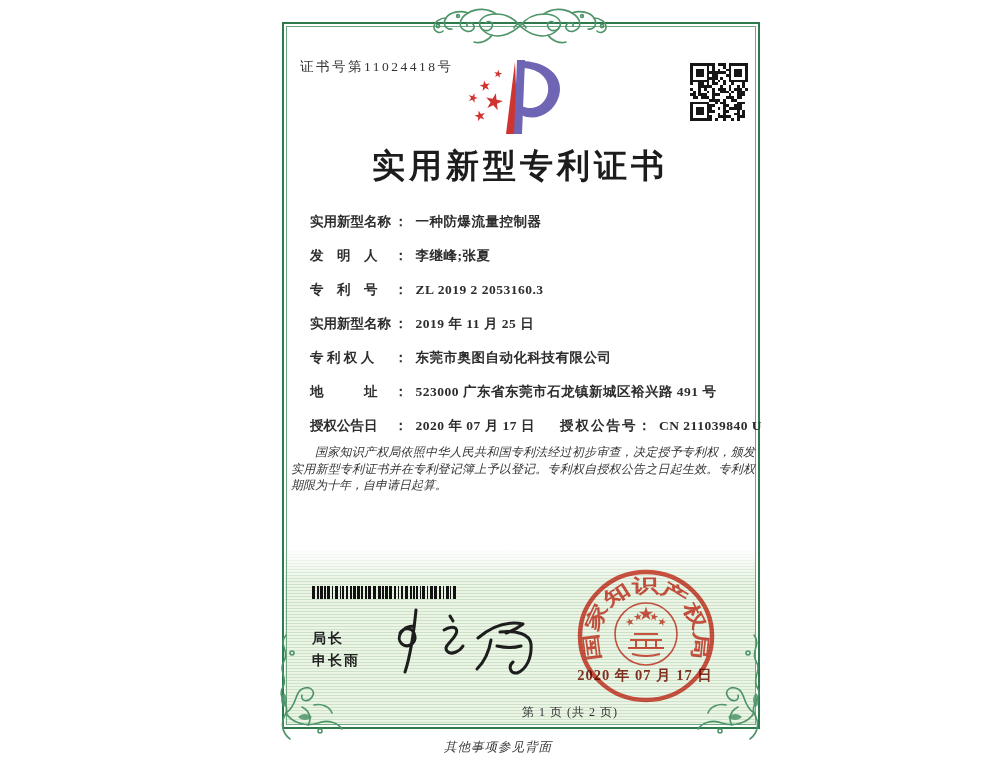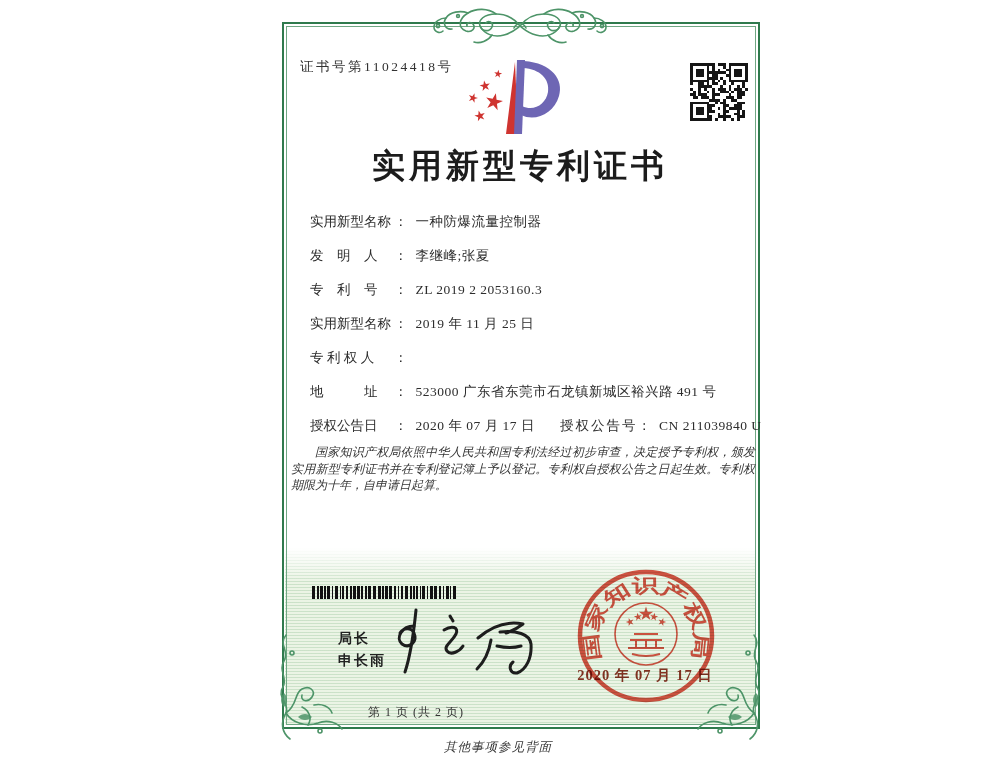--- a/index.html
+++ b/index.html
@@ -22,48 +22,48 @@
   
   .orn{position:absolute;z-index:4;pointer-events:none;}
   .orn path,.orn circle{stroke:var(--ornament-green,#4d9468);fill:none;stroke-width:1.6;stroke-linecap:round;}
   .orn .fillleaf{fill:var(--ornament-green,#4d9468);stroke:none;opacity:.85;}
 
   
   .cert-no{position:absolute;left:300px;top:58px;font-size:13.5px;letter-spacing:2.5px;color:#333;z-index:5;}
   .title{position:absolute;left:282px;top:144px;width:476px;text-align:center;font-size:33px;
          font-weight:700;letter-spacing:4px;color:#1c1c1c;z-index:5;}
 
-  .fields{position:absolute;left:310px;top:213px;width:440px;z-index:5;font-size:13.5px;color:#2d2d2d;}
+  .fields{position:absolute;left:310px;top:213px;width:440px;z-index:5;font-size:13.5px;color:#2d2d2d;font-weight:bold;}
   .field-row{display:flex;align-items:baseline;height:20px;margin-bottom:14px;position:relative;}
   .field-label{display:inline-block;min-width:84px;white-space:pre;}
   .field-colon{margin-right:8px;}
   .field-value{letter-spacing:.5px;white-space:pre;}
   .pair2{position:absolute;left:250px;top:0;display:flex;align-items:baseline;}
 
   .body-text{position:absolute;left:291px;top:444px;width:464px;z-index:5;
              font-size:12px;line-height:16.6px;text-align:justify;color:#343434;
              font-style:italic;}
   .body-text p{margin:0;text-indent:2em;}
 
   .barcode{position:absolute;left:312px;top:586px;width:146px;height:13px;z-index:5;
            display:flex;align-items:stretch;}
   .barcode span{display:block;background:#111;}
 
   .leader{position:absolute;left:312px;top:627px;z-index:5;
           font-family:"Liberation Sans","DejaVu Sans",sans-serif;font-weight:700;
-          font-size:14px;color:#222;line-height:22px;letter-spacing:2px;margin-left:26px;}
+          font-size:14px;color:#222;line-height:22px;letter-spacing:2px;}
 
   .signature{position:absolute;left:378px;top:596px;z-index:6;}
   .signature path{stroke:#1d1d1d;stroke-width:3;fill:none;stroke-linecap:round;stroke-linejoin:round;}
 
   .seal{position:absolute;left:574px;top:568px;z-index:6;mix-blend-mode:multiply;opacity:.94;}
   .seal-date{position:absolute;left:575px;top:666px;width:140px;text-align:center;z-index:7;
              font-weight:700;font-size:14.5px;letter-spacing:1px;color:#8f3526;mix-blend-mode:multiply;}
 
-  .page-num{position:absolute;left:368px;top:704px;width:250px;text-align:left;z-index:5;
+  .page-num{position:absolute;left:368px;top:704px;width:250px;text-align:right;z-index:5;
             font-size:12px;color:#333;letter-spacing:1px;}
   .back-note{position:absolute;left:373px;top:739px;width:250px;text-align:center;z-index:5;
              font-size:12.5px;font-style:italic;color:#3a3a3a;letter-spacing:1px;}
 
   .qr{position:absolute;left:690px;top:63px;width:58px;height:58px;z-index:5;}
   .logo{position:absolute;left:458px;top:54px;z-index:5;}
 </style>
 </head>
 <body>
 
@@ -405,20 +405,21 @@
       <span class="field-value">ZL 2019 2 2053160.3</span>
     </div>
     <div class="field-row">
       <span class="field-label">实用新型名称</span>
         <span class="field-colon">：</span>
       <span class="field-value">2019 年 11 月 25 日</span>
     </div>
     <div class="field-row">
       <span class="field-label">专 利 权 人</span>
         <span class="field-colon">：</span>
+      <span class="field-value">东莞市奥图自动化科技有限公司</span>
     </div>
     <div class="field-row">
       <span class="field-label">地　　　址</span>
         <span class="field-colon">：</span>
       <span class="field-value">523000 广东省东莞市石龙镇新城区裕兴路 491 号</span>
     </div>
     <div class="field-row">
       <span class="field-label">授权公告日</span>
         <span class="field-colon">：</span>
       <span class="field-value">2020 年 07 月 17 日</span>

